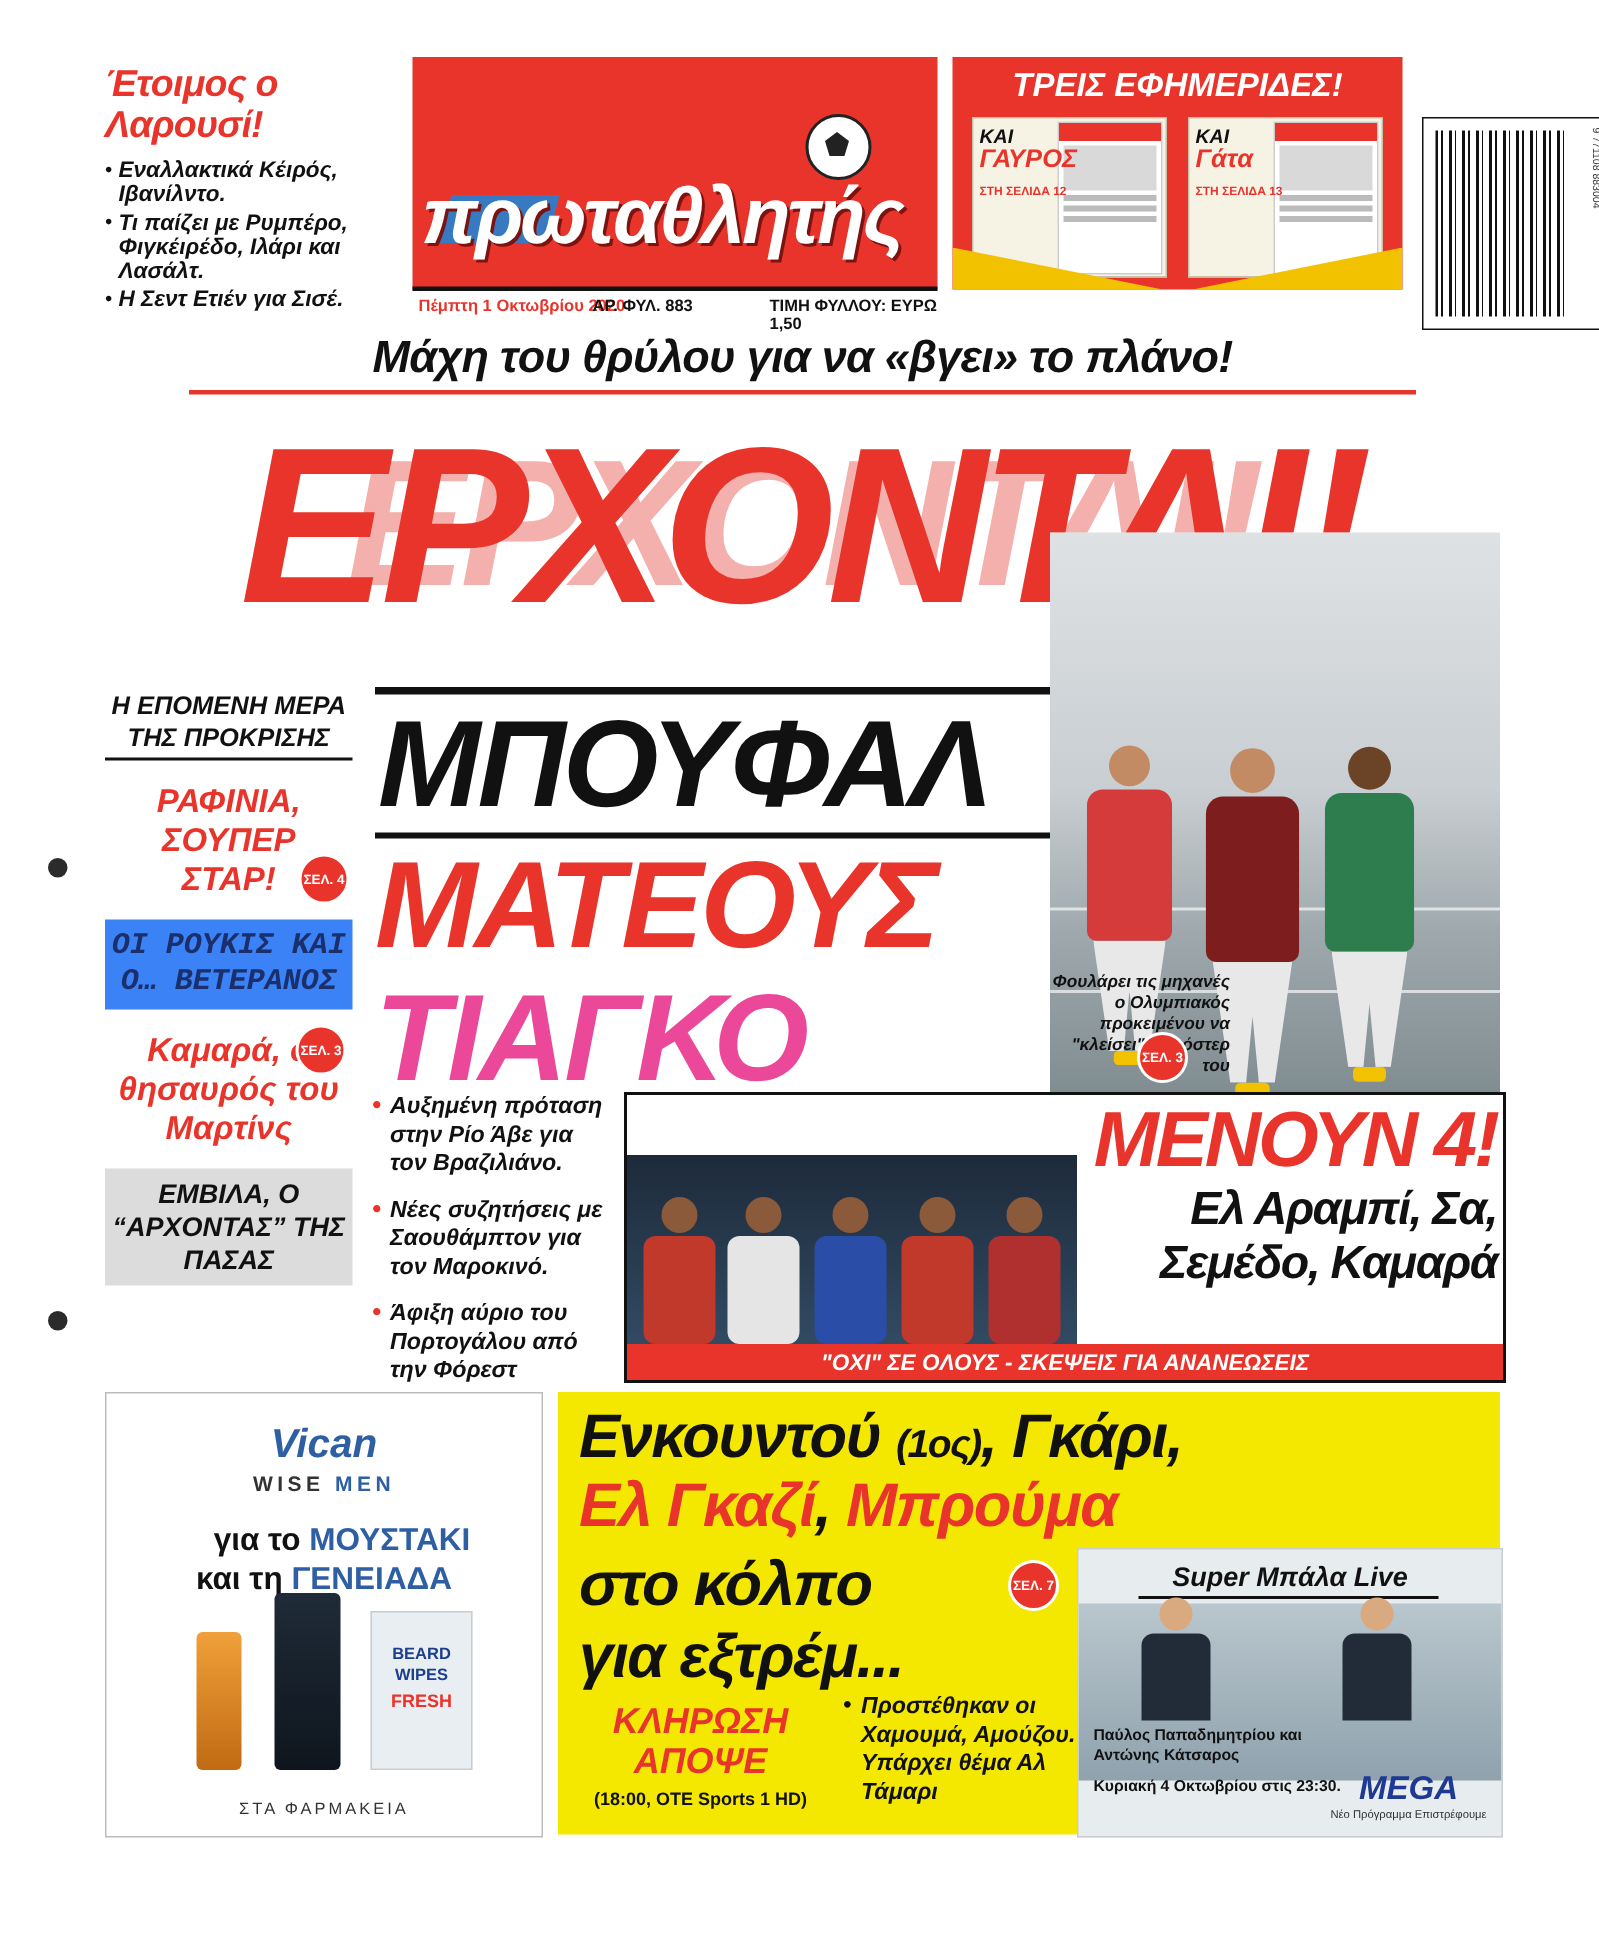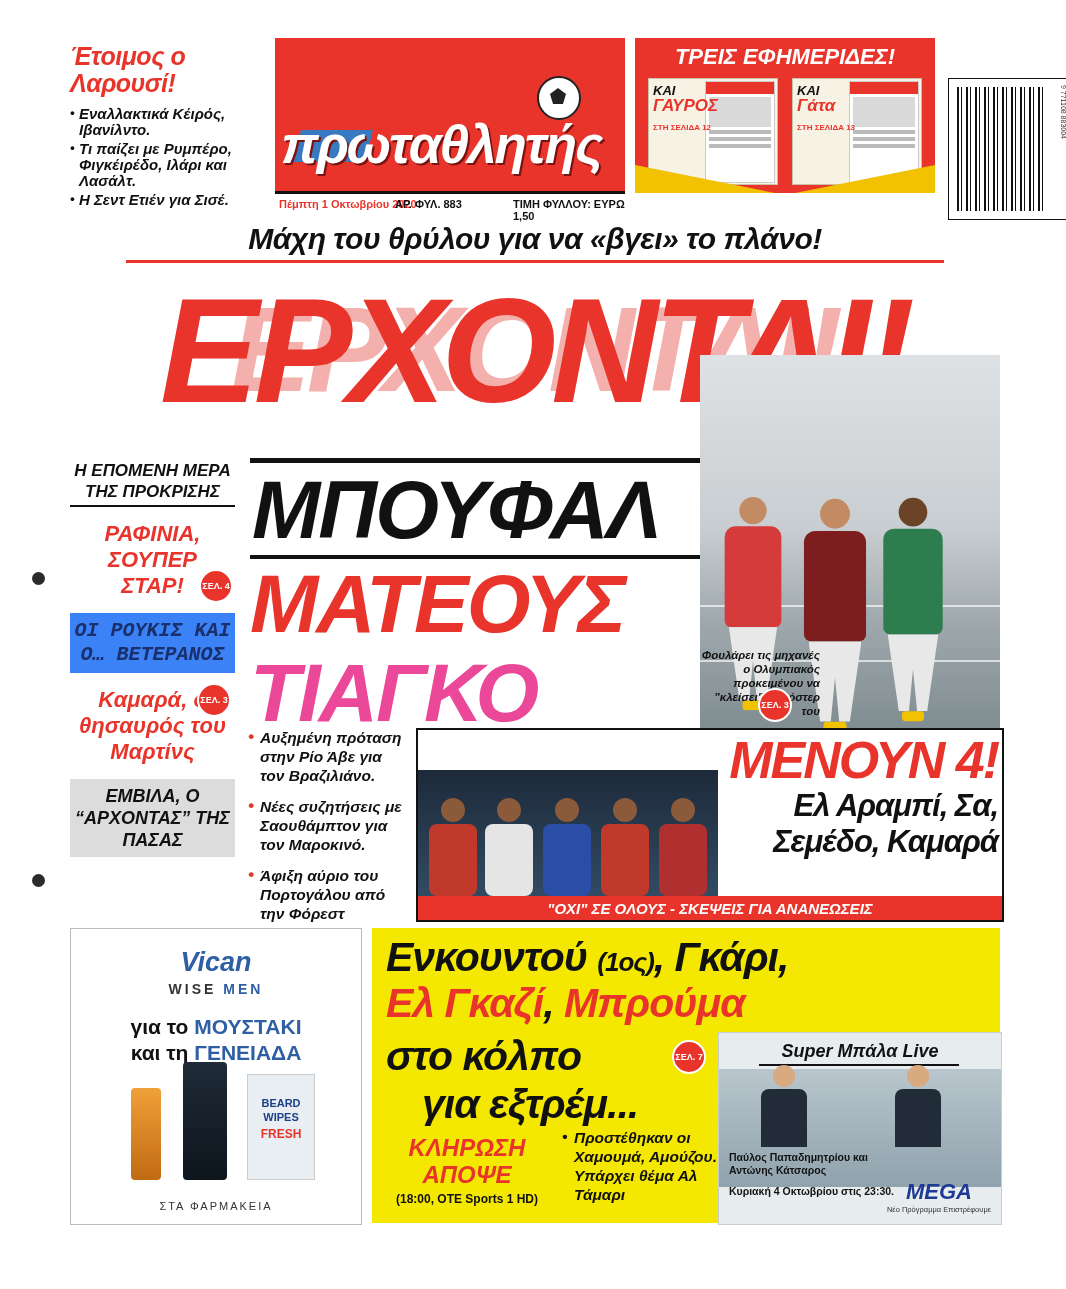--- a/index.html
+++ b/index.html
@@ -136,40 +136,40 @@
   .men .l1{position:absolute;left:300px;top:58px;width:280px;text-align:right;font-size:31px;line-height:36px;font-weight:bold;font-style:italic;color:#111;letter-spacing:-1px;}
   .men .l2{position:absolute;left:300px;top:94px;width:280px;text-align:right;font-size:31px;line-height:36px;font-weight:bold;font-style:italic;color:#111;letter-spacing:-1px;}
   .men .foot{position:absolute;left:0;bottom:0;width:584px;height:24px;background:#e8342a;color:#fff;font-size:15px;font-weight:bold;font-style:italic;
      display:flex;align-items:center;justify-content:center;}
 
   
   .vican{position:absolute;left:70px;top:928px;width:290px;height:295px;border:1px solid #bbb;background:#fff;}
   .vican .brand{position:absolute;left:0;top:18px;width:290px;text-align:center;font-size:27px;font-weight:bold;color:#2e5fa3;font-style:italic;}
   .vican .wm{position:absolute;left:0;top:52px;width:290px;text-align:center;font-size:14px;font-weight:bold;letter-spacing:3px;color:#333;}
   .vican .wm .m{color:#2e5fa3;}
-  .vican .t1{position:absolute;left:0;top:86px;width:290px;text-align:center;font-size:21px;font-weight:bold;color:#2e5fa3;}
+  .vican .t1{position:absolute;left:12px;top:86px;width:290px;text-align:center;font-size:21px;font-weight:bold;color:#2e5fa3;}
   .vican .t2{position:absolute;left:0;top:112px;width:290px;text-align:center;font-size:21px;font-weight:bold;color:#2e5fa3;}
   .vican .t1 .k,.vican .t2 .k{color:#111;}
   .vican .prod{position:absolute;bottom:44px;}
   .vican .prod.a{left:60px;width:30px;height:92px;background:linear-gradient(180deg,#f0a03a,#c06a12);border-radius:4px;}
   .vican .prod.b{left:112px;width:44px;height:118px;background:linear-gradient(180deg,#1f2b38,#0e151d);border-radius:4px;}
   .vican .prod.c{left:176px;width:66px;height:104px;background:#e9eef2;border:1px solid #ccc;}
   .vican .prod.c .bw{position:absolute;left:0;top:22px;width:66px;text-align:center;font-size:11px;font-weight:bold;color:#1b3f8b;}
   .vican .prod.c .bw2{position:absolute;left:0;top:36px;width:66px;text-align:center;font-size:11px;font-weight:bold;color:#1b3f8b;}
   .vican .prod.c .fr{position:absolute;left:0;top:52px;width:66px;text-align:center;font-size:12px;font-weight:bold;color:#e8342a;}
   .vican .foot{position:absolute;left:0;bottom:12px;width:290px;text-align:center;font-size:11px;letter-spacing:2px;color:#333;}
 
   
   .yel{position:absolute;left:372px;top:928px;width:628px;height:295px;background:#f5e800;}
   .yel .r1{position:absolute;left:14px;top:6px;width:600px;font-size:41px;line-height:46px;font-weight:bold;font-style:italic;color:#111;letter-spacing:-1px;}
   .yel .r1 .p{font-size:26px;}
   .yel .r2{position:absolute;left:14px;top:52px;width:600px;font-size:41px;line-height:46px;font-weight:bold;font-style:italic;color:#e8342a;letter-spacing:-1px;}
   .yel .r2 .k{color:#111;}
   .yel .r3{position:absolute;left:14px;top:104px;width:330px;font-size:41px;line-height:48px;font-weight:bold;font-style:italic;color:#111;letter-spacing:-1px;}
-  .yel .r4{position:absolute;left:14px;top:152px;width:340px;font-size:41px;line-height:48px;font-weight:bold;font-style:italic;color:#111;letter-spacing:-1px;margin-left:36px;}
+  .yel .r4{position:absolute;left:14px;top:152px;width:340px;font-size:41px;line-height:48px;font-weight:bold;font-style:italic;color:#111;letter-spacing:-1px;}
   .yel .kl{position:absolute;left:10px;top:206px;width:170px;text-align:center;}
   .yel .kl .k1{font-size:24px;line-height:27px;font-weight:bold;font-style:italic;color:#e8342a;}
   .yel .kl .k2{font-size:12px;font-weight:bold;color:#111;margin-top:4px;}
   .yel .note{position:absolute;left:190px;top:200px;width:170px;font-size:15.5px;line-height:19px;font-weight:bold;font-style:italic;color:#111;padding-left:12px;}
   .yel .note:before{content:"•";position:absolute;left:0;top:-1px;color:#111;}
 
   
   .mega{position:absolute;left:718px;top:1032px;width:282px;height:191px;background:#e7ecee;border:1px solid #c7cdd0;overflow:hidden;}
   .mega .title{position:absolute;left:0;top:8px;width:282px;text-align:center;font-size:18px;font-weight:bold;font-style:italic;color:#111;}
   .mega .ul{position:absolute;left:40px;top:31px;width:200px;height:2px;background:#111;}

